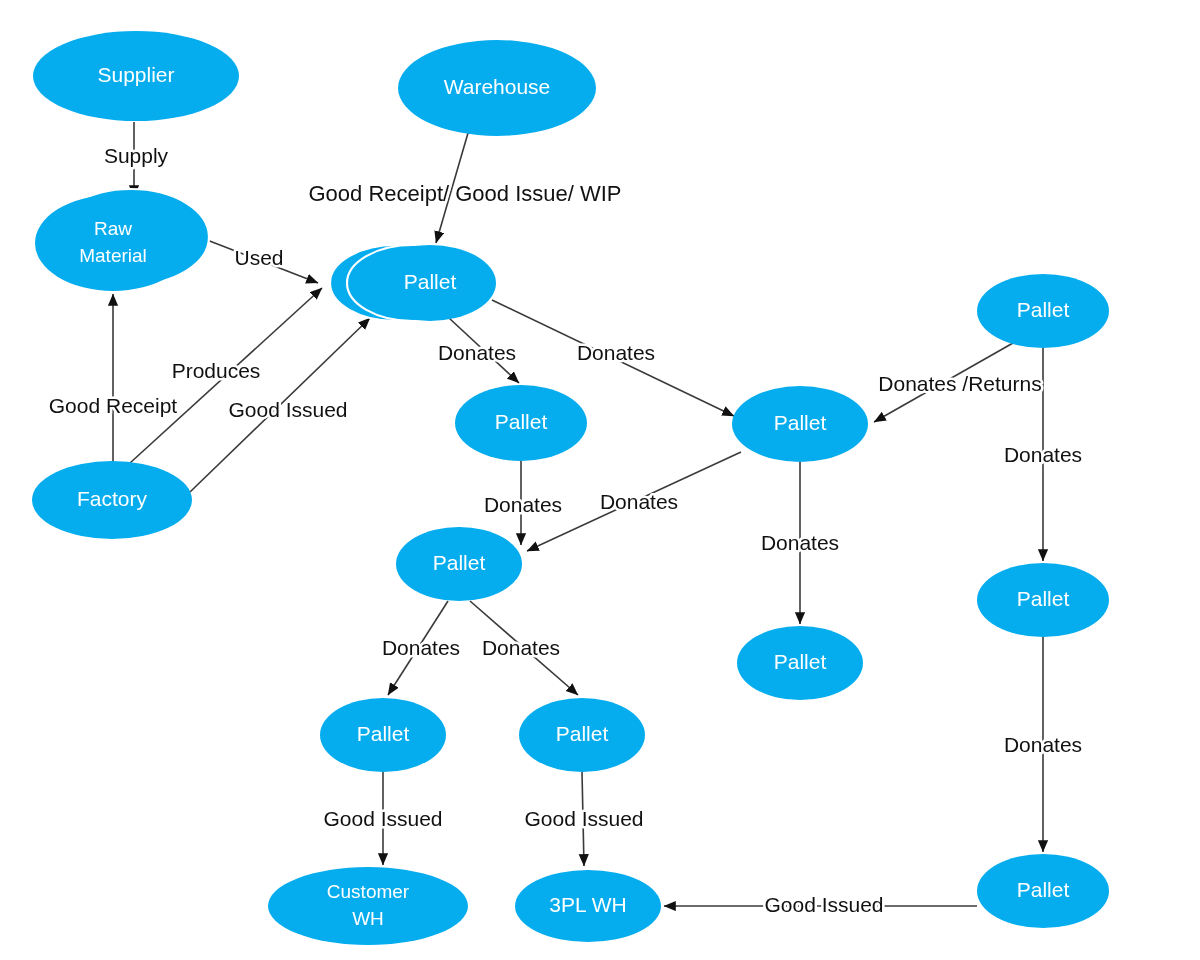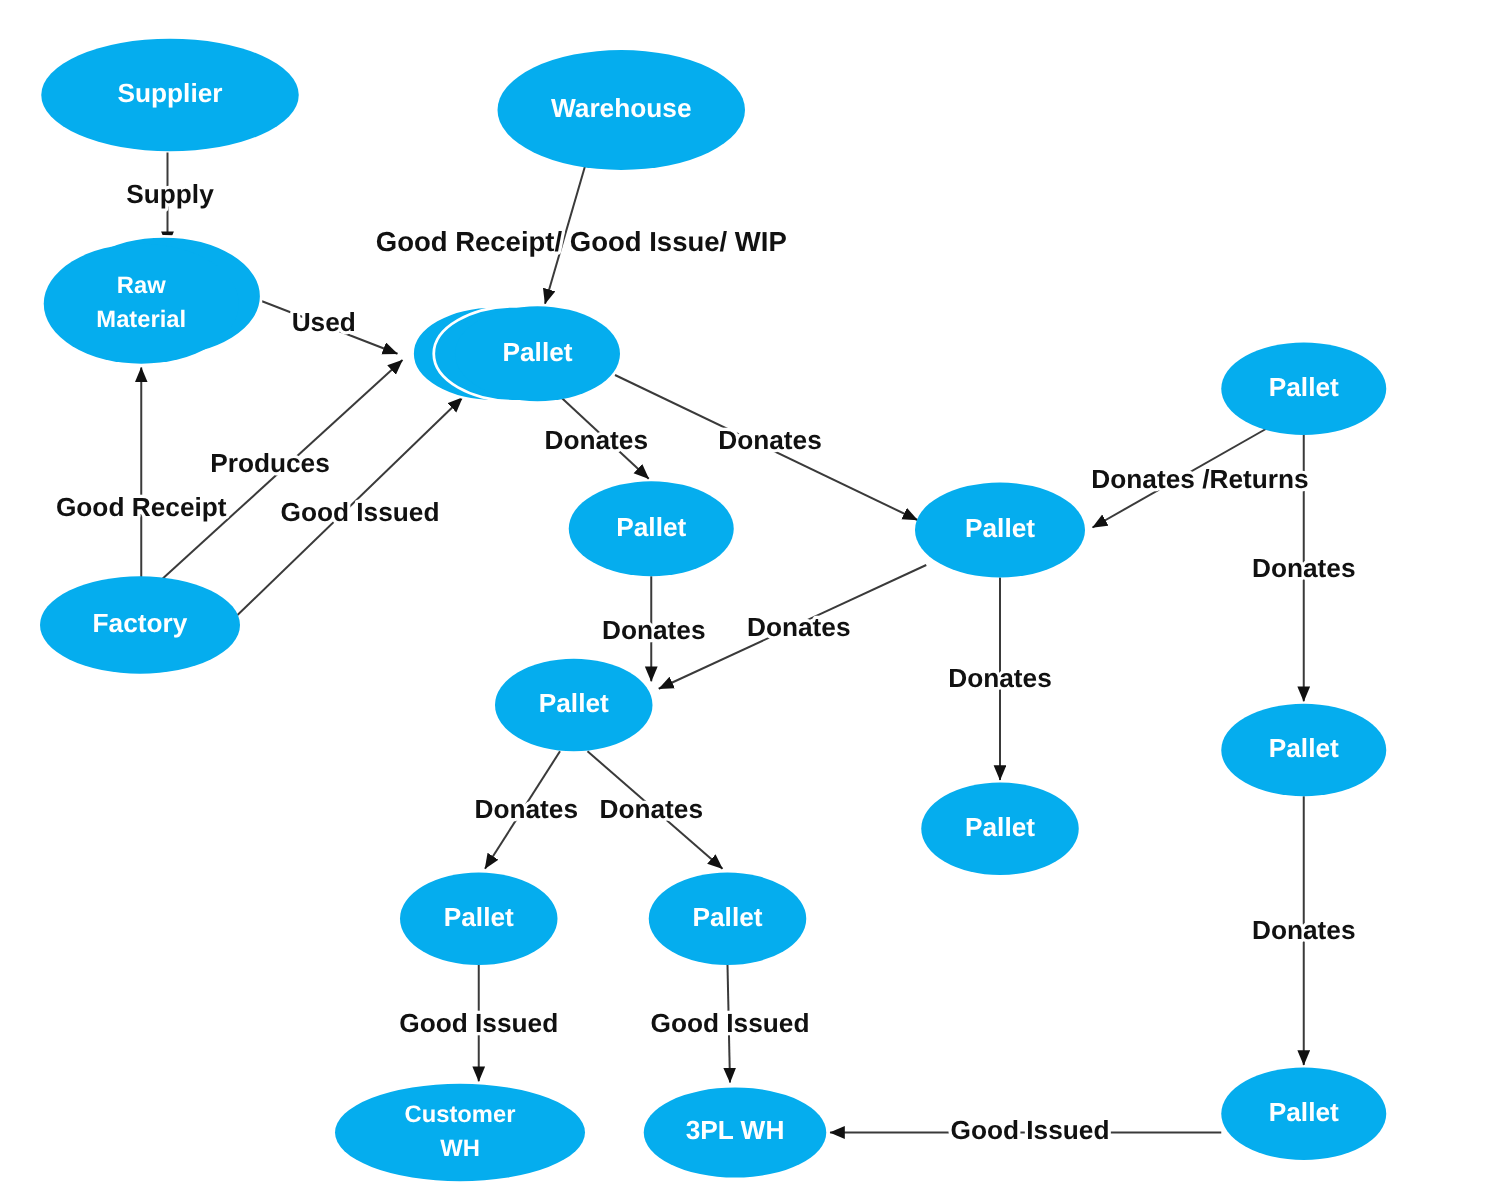--- a/index.html
+++ b/index.html
@@ -10,21 +10,20 @@
   }
   body {
     font-family: "Liberation Sans", sans-serif;
   }
   #canvas {
     position: relative;
     width: 1200px;
     height: 960px;
     background: #ffffff;
     overflow: hidden;
-    font-weight: bold;
   }
   #graph-svg {
     position: absolute;
     left: 0;
     top: 0;
     width: 1200px;
     height: 960px;
   }
   .edge-line {
     stroke: #3a3a3a;

